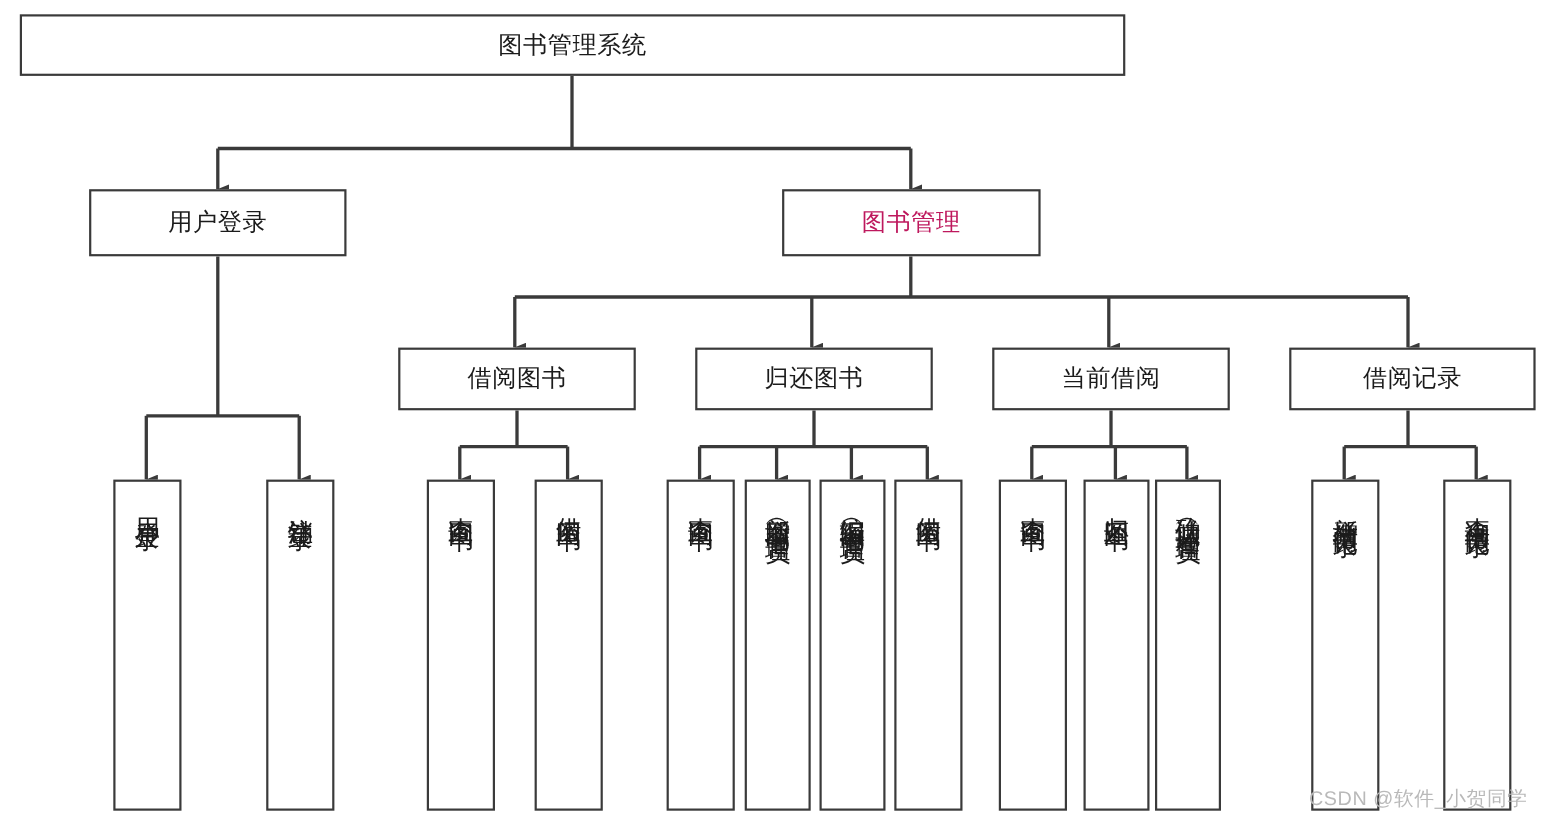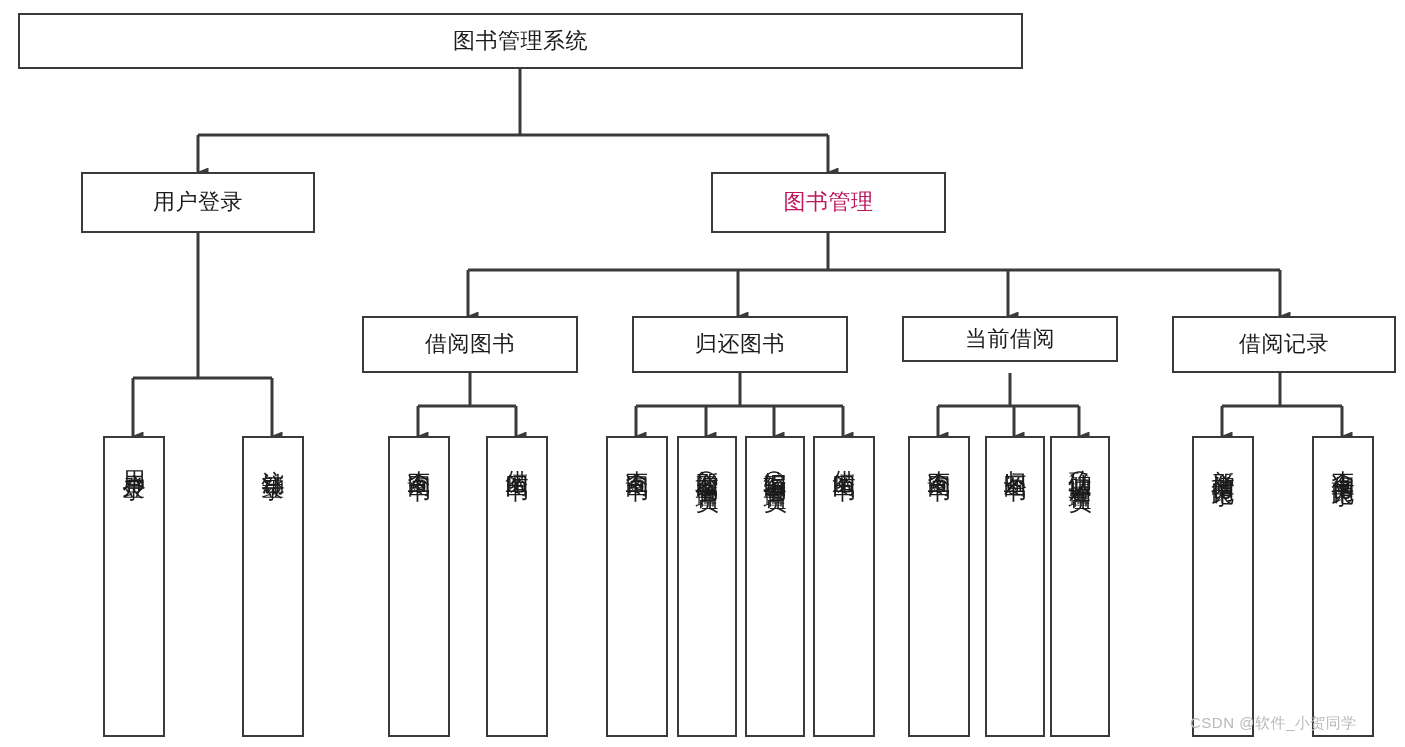--- a/index.html
+++ b/index.html
@@ -55,21 +55,21 @@
   .node.vertical .label {
     writing-mode: vertical-rl;
     text-orientation: upright;
     font-size: 23px;
     letter-spacing: 3px;
     line-height: 1;
   }
   .watermark {
     position: absolute;
     color: #b9b9b9;
-    font-size: 15px;
+    font-size: 18px;
     white-space: nowrap;
     letter-spacing: 0.5px;
   }
 </style>
 </head>
 <body>
 
 <div id="diagram-root">
   <svg class="connectors" viewBox="0 0 1405 747">
     <defs>
@@ -136,21 +136,21 @@
       </div>
       <div class="node horizontal" style="left: 711px; top: 172px; width: 235px; height: 61px; border-color: rgb(58, 58, 58); color: #be185d;">
         <span class="label">图书管理</span>
       </div>
       <div class="node horizontal" style="left: 362px; top: 316px; width: 216px; height: 57px; border-color: rgb(58, 58, 58); color: rgb(27, 27, 27);">
         <span class="label">借阅图书</span>
       </div>
       <div class="node horizontal" style="left: 632px; top: 316px; width: 216px; height: 57px; border-color: rgb(58, 58, 58); color: rgb(27, 27, 27);">
         <span class="label">归还图书</span>
       </div>
-      <div class="node horizontal" style="left: 902px; top: 316px; width: 216px; height: 46px; border-color: rgb(58, 58, 58); color: rgb(27, 27, 27);">
+      <div class="node horizontal" style="left: 902px; top: 316px; width: 216px; height: 57px; border-color: rgb(58, 58, 58); color: rgb(27, 27, 27);">
         <span class="label">当前借阅</span>
       </div>
       <div class="node horizontal" style="left: 1172px; top: 316px; width: 224px; height: 57px; border-color: rgb(58, 58, 58); color: rgb(27, 27, 27);">
         <span class="label">借阅记录</span>
       </div>
       <div class="node vertical" style="left: 103px; top: 436px; width: 62px; height: 301px; border-color: rgb(58, 58, 58); color: rgb(27, 27, 27);">
         <span class="label">用户登录</span>
       </div>
       <div class="node vertical" style="left: 242px; top: 436px; width: 62px; height: 301px; border-color: rgb(58, 58, 58); color: rgb(27, 27, 27);">
         <span class="label">注销登录</span>

